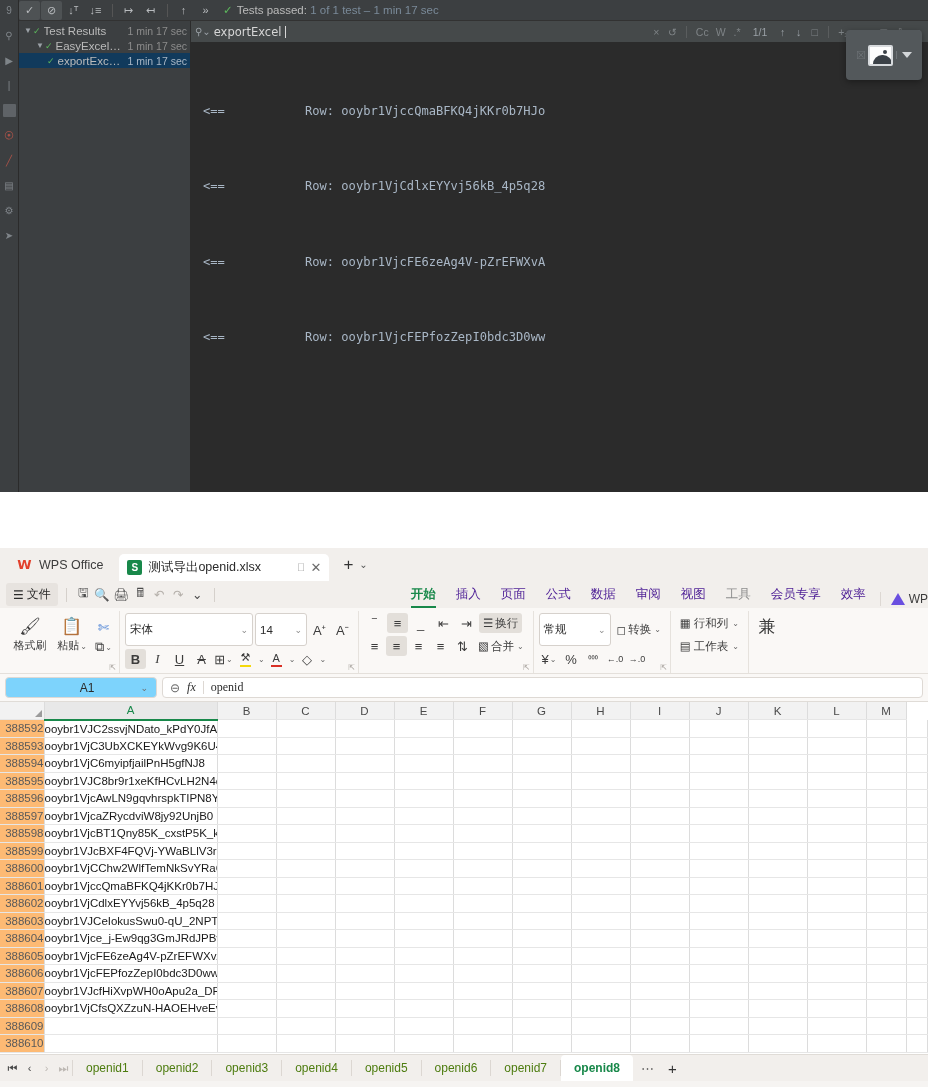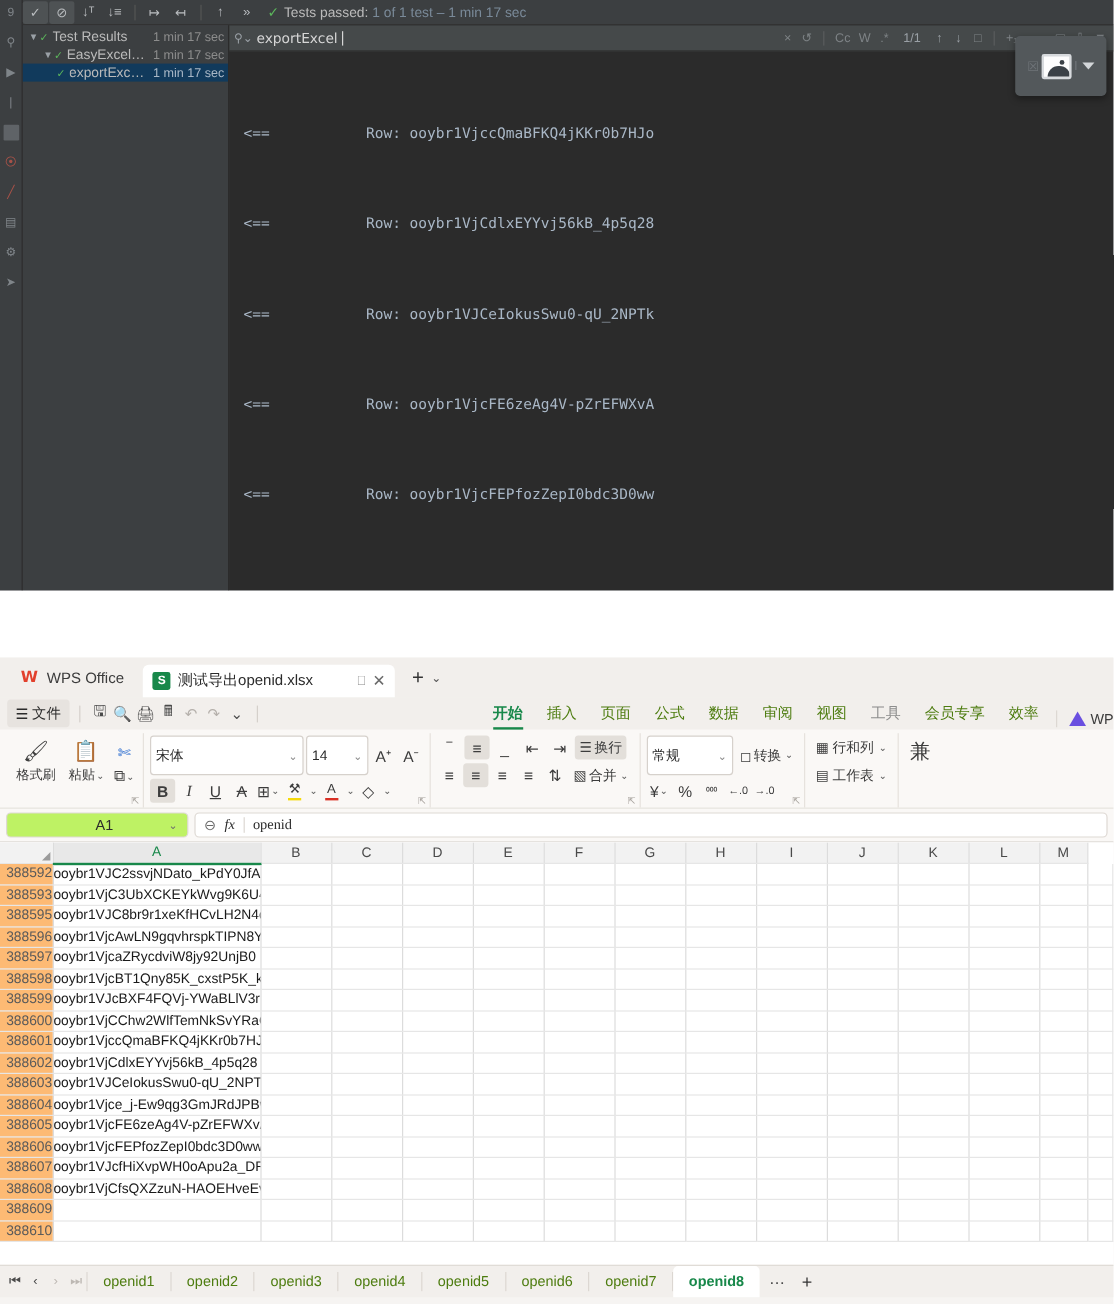--- a/index.html
+++ b/index.html
@@ -189,21 +189,21 @@
   .mfile {
     display: flex; align-items: center; gap: 3px;
     background: #e7e3df; border-radius: 3px;
     padding: 3px 7px; font-size: 12px; color: #2b2b2b;
   }
   .qsep { width: 1px; height: 14px; background: #d5d0cb; margin: 0 6px; }
   .qico { color: #4a4a4a; font-size: 12.5px; width: 17px; text-align: center; }
   .qico.dim { color: #b5b0ab; }
   .ribbon-tabs { display: flex; align-items: flex-end; gap: 0; margin-left: auto; }
   .rtab {
-    font-size: 12.5px; color: #4d7c0f; padding: 3px 10px; position: relative;
+    font-size: 12.5px; color: #4c1d95; padding: 3px 10px; position: relative;
   }
   .rtab.active { color: #18884a; font-weight: bold; }
   .rtab.active::after {
     content: ''; position: absolute; left: 10px; right: 10px; bottom: -2px;
     height: 2px; background: #18884a;
   }
   .rtab.dim { color: #8d8d8d; }
   .wpsai {
     display: flex; align-items: center; gap: 4px;
     font-size: 12px; color: #3c3c3c; padding-left: 10px; margin-left: 4px;
@@ -247,21 +247,21 @@
     font-size: 8px; color: #a8a39e;
   }
   .underbar { display: block; height: 2px; width: 11px; margin-top: 1px; }
 
   .wps-formula {
     height: 28px; background: #faf8f6;
     display: flex; align-items: center; gap: 5px; padding: 0 5px;
     border-bottom: 1px solid #e0dcd7;
   }
   .namebox {
-    width: 152px; height: 21px; background: #bef264;
+    width: 152px; height: 21px; background: #7dd3fc;
     border: 1px solid #ded9d4; border-radius: 4px;
     display: flex; align-items: center; justify-content: center;
     font-size: 12px; color: #2b2b2b; position: relative; padding-left: 12px;
   }
   .namebox .cc { position: absolute; right: 8px; color: #6f6f6f; font-size: 9px; }
   .fxbox {
     flex: 1; height: 21px; background: #fff;
     border: 1px solid #ded9d4; border-radius: 4px;
     display: flex; align-items: center; gap: 7px; padding: 0 7px;
     font-size: 12px; color: #2b2b2b;
@@ -397,21 +397,20 @@
       <span class="sbtn">+₁₁</span>
       <span class="sbtn">−₁₁</span>
       <span class="sbtn">▢</span>
       <span class="sbtn">⇩</span>
       <span class="sbtn">▼</span>
     </div>
 
     <div class="console-body">
       <div class="line">&lt;==           Row: ooybr1VjccQmaBFKQ4jKKr0b7HJo</div>
       <div class="line">&lt;==           Row: ooybr1VjCdlxEYYvj56kB_4p5q28</div>
-      <div class="line">&lt;==           Row: ooybr1VJCeIokusSwu0-qU_2NPTk</div>
       <div class="line">&lt;==           Row: ooybr1VjcFE6zeAg4V-pZrEFWXvA</div>
       <div class="line">&lt;==           Row: ooybr1VjcFEPfozZepI0bdc3D0ww</div>
       
       
       
       
       
       
       
       
@@ -677,20 +676,37 @@
             <td class="cell"></td>
             <td class="cell"></td>
             <td class="cell"></td>
             <td class="cell"></td>
             <td class="cell"></td>
             <td class="cell"></td>
             <td class="cell"></td>
             <td class="cell"></td>
           </tr>
           <tr>
+            <td class="rowh">388594</td>
+            <td class="cell cellA">ooybr1VjC6myipfjailPnH5gfNJ8</td>
+            <td class="cell"></td>
+            <td class="cell"></td>
+            <td class="cell"></td>
+            <td class="cell"></td>
+            <td class="cell"></td>
+            <td class="cell"></td>
+            <td class="cell"></td>
+            <td class="cell"></td>
+            <td class="cell"></td>
+            <td class="cell"></td>
+            <td class="cell"></td>
+            <td class="cell"></td>
+            <td class="cell"></td>
+          </tr>
+          <tr>
             <td class="rowh">388595</td>
             <td class="cell cellA">ooybr1VJC8br9r1xeKfHCvLH2N4c</td>
             <td class="cell"></td>
             <td class="cell"></td>
             <td class="cell"></td>
             <td class="cell"></td>
             <td class="cell"></td>
             <td class="cell"></td>
             <td class="cell"></td>
             <td class="cell"></td>

